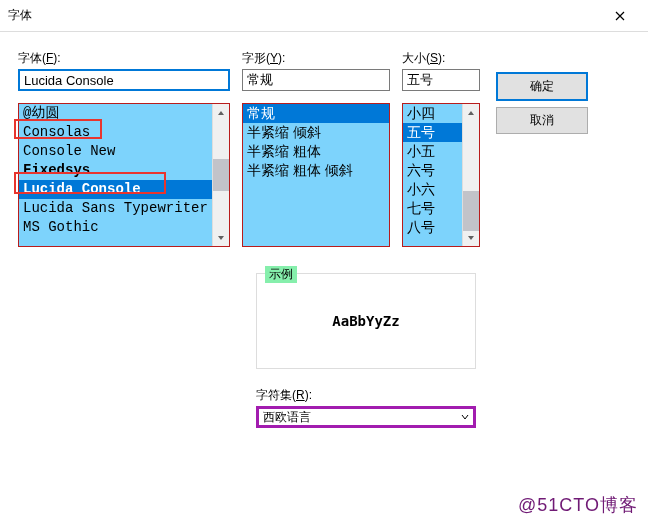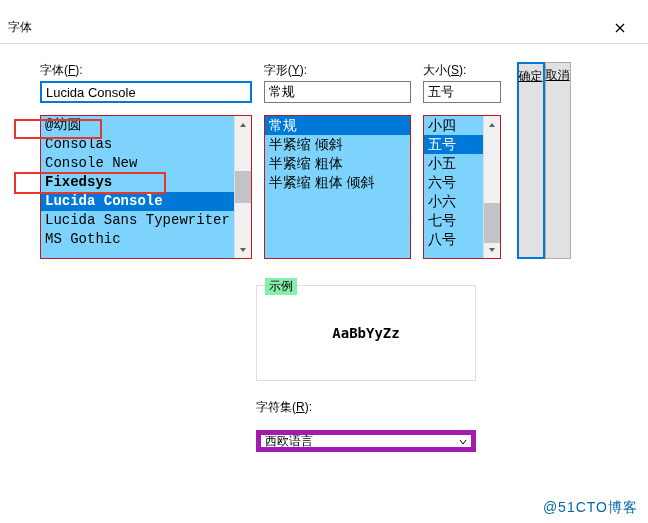--- a/index.html
+++ b/index.html
@@ -1,26 +1,26 @@
 <!DOCTYPE html>
 <html><head>
   <meta charset="utf-8">
   <style>
     * { box-sizing: border-box; margin: 0; padding: 0; }
     body { font-family: "Microsoft YaHei", "SimSun", sans-serif; font-size: 12px; background: #fff; width: 648px; height: 523px; position: relative; }
-    .titlebar { height: 32px; border-bottom: 1px solid #ddd; display: flex; align-items: center; padding: 0 8px; justify-content: space-between; margin-top: 12px; }
+    .titlebar { height: 32px; border-bottom: 1px solid #ddd; display: flex; align-items: center; padding: 0 8px; justify-content: space-between; }
     .titlebar-title { font-size: 12px; }
     .close-btn { width: 40px; height: 28px; display: flex; align-items: center; justify-content: center; cursor: pointer; }
     .close-btn svg { width: 10px; height: 10px; }
-    .content { padding: 18px 40px; display: flex; gap: 12px; }
+    .content { padding: 18px 18px; display: flex; gap: 12px; }
     .col { display: flex; flex-direction: column; }
     .col-font { width: 212px; }
     .col-style { width: 148px; }
     .col-size { width: 78px; }
-    .col-btns { width: 92px; display: flex; flex-direction: row; margin-left: 4px; text-decoration: underline; }
+    .col-btns { width: 92px; display: flex; flex-direction: column; gap: 6px; margin-left: 4px; }
     .label { margin-bottom: 2px; font-size: 12px; }
     .label u { text-decoration: underline; }
     .combo-input { border: 2px solid #0078d7; padding: 2px 4px; height: 22px; font-size: 13px; font-family: inherit; outline: none; width: 100%; }
     .combo-input.plain { border: 1px solid #7a7a7a; }
     .listbox { border: 1px solid #b91c1c; margin-top: 12px; height: 144px; overflow: hidden; position: relative; display: flex; background: #7dd3fc; }
     .listbox-items { flex: 1; overflow: hidden; }
     .list-item { padding: 1px 4px; font-size: 14px; line-height: 17px; white-space: nowrap; cursor: pointer; font-family: inherit; }
     .list-item.mono { font-family: "Courier New", monospace; }
     .list-item.bold { font-weight: bold; }
     .list-item.selected { background: #0078d7; color: #fff; }
@@ -28,24 +28,24 @@
     .sb-btn { height: 17px; display: flex; align-items: center; justify-content: center; }
     .sb-btn svg { width: 8px; height: 8px; }
     .sb-track { flex: 1; position: relative; }
     .sb-thumb { position: absolute; left: 0; right: 0; background: #c2c3c9; }
     .btn { border: 1px solid #adadad; background: #e1e1e1; padding: 4px 0; text-align: center; cursor: pointer; font-size: 12px; }
     .btn.primary { border: 2px solid #0078d7; }
     .lower { display: flex; flex-direction: column; align-items: flex-start; margin-left: 256px; margin-top: 8px; width: 220px; }
     .sample-box { border: 1px solid #ddd; position: relative; width: 220px; height: 96px; display: flex; align-items: center; justify-content: center; margin-bottom: 18px; }
     .sample-label { position: absolute; top: -8px; left: 8px; background: #86efac; padding: 0 4px; font-size: 12px; }
     .sample-text { font-family: "Lucida Console", monospace; font-size: 14px; font-weight: bold; }
-    .charset-label { margin-bottom: 14px; }
-    .select-box { border: 5px solid #a21caf; width: 220px; height: 22px; display: flex; align-items: center; justify-content: space-between; padding: 0 4px; cursor: pointer; }
+    .charset-label { margin-bottom: 2px; }
+    .select-box { border: 3px solid #a21caf; width: 220px; height: 22px; display: flex; align-items: flex-start; justify-content: space-between; padding: 0 4px; cursor: pointer; }
     .select-arrow svg { width: 8px; height: 6px; }
-    .watermark { position: absolute; bottom: 6px; right: 10px; color: #0369a1; font-size: 14px; letter-spacing: 1px; }
+    .watermark { position: absolute; bottom: 6px; right: 10px; color: #701a75; font-size: 18px; letter-spacing: 1px; }
     .red-box { position: absolute; border: 2px solid #e8352e; pointer-events: none; }
     .red1 { left: 14px; top: 119px; width: 88px; height: 20px; }
     .red2 { left: 14px; top: 172px; width: 152px; height: 22px; }
   </style>
 </head>
 <body>
 
 <div class="titlebar">
   <span class="titlebar-title">字体</span>
   <div class="close-btn">

